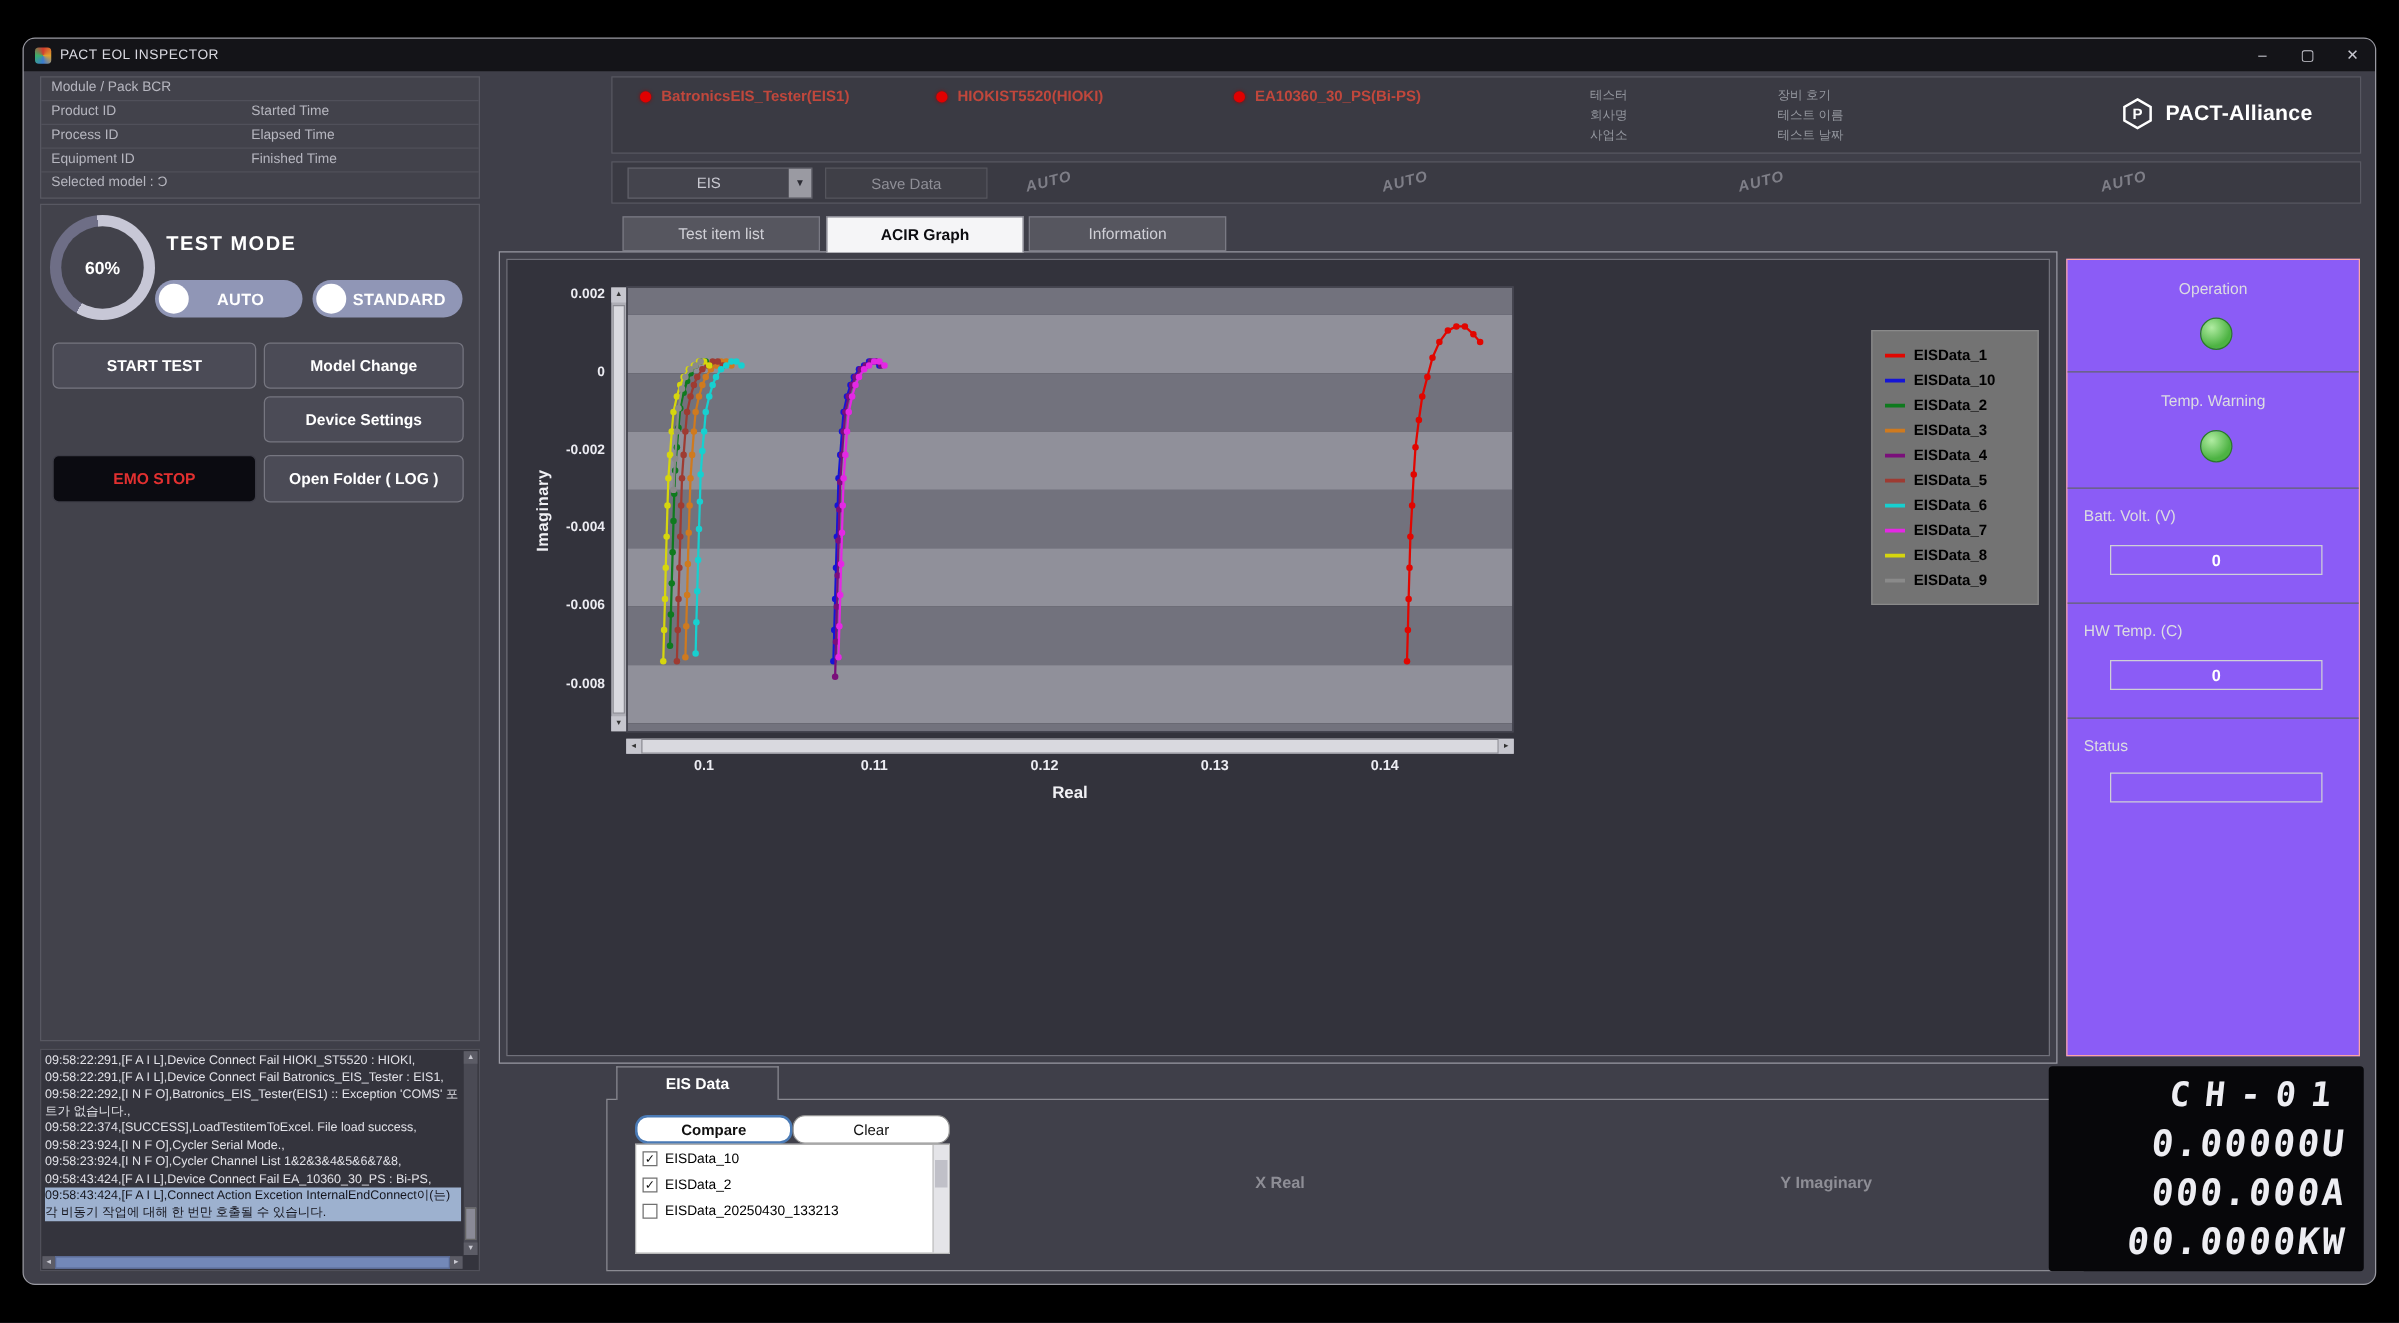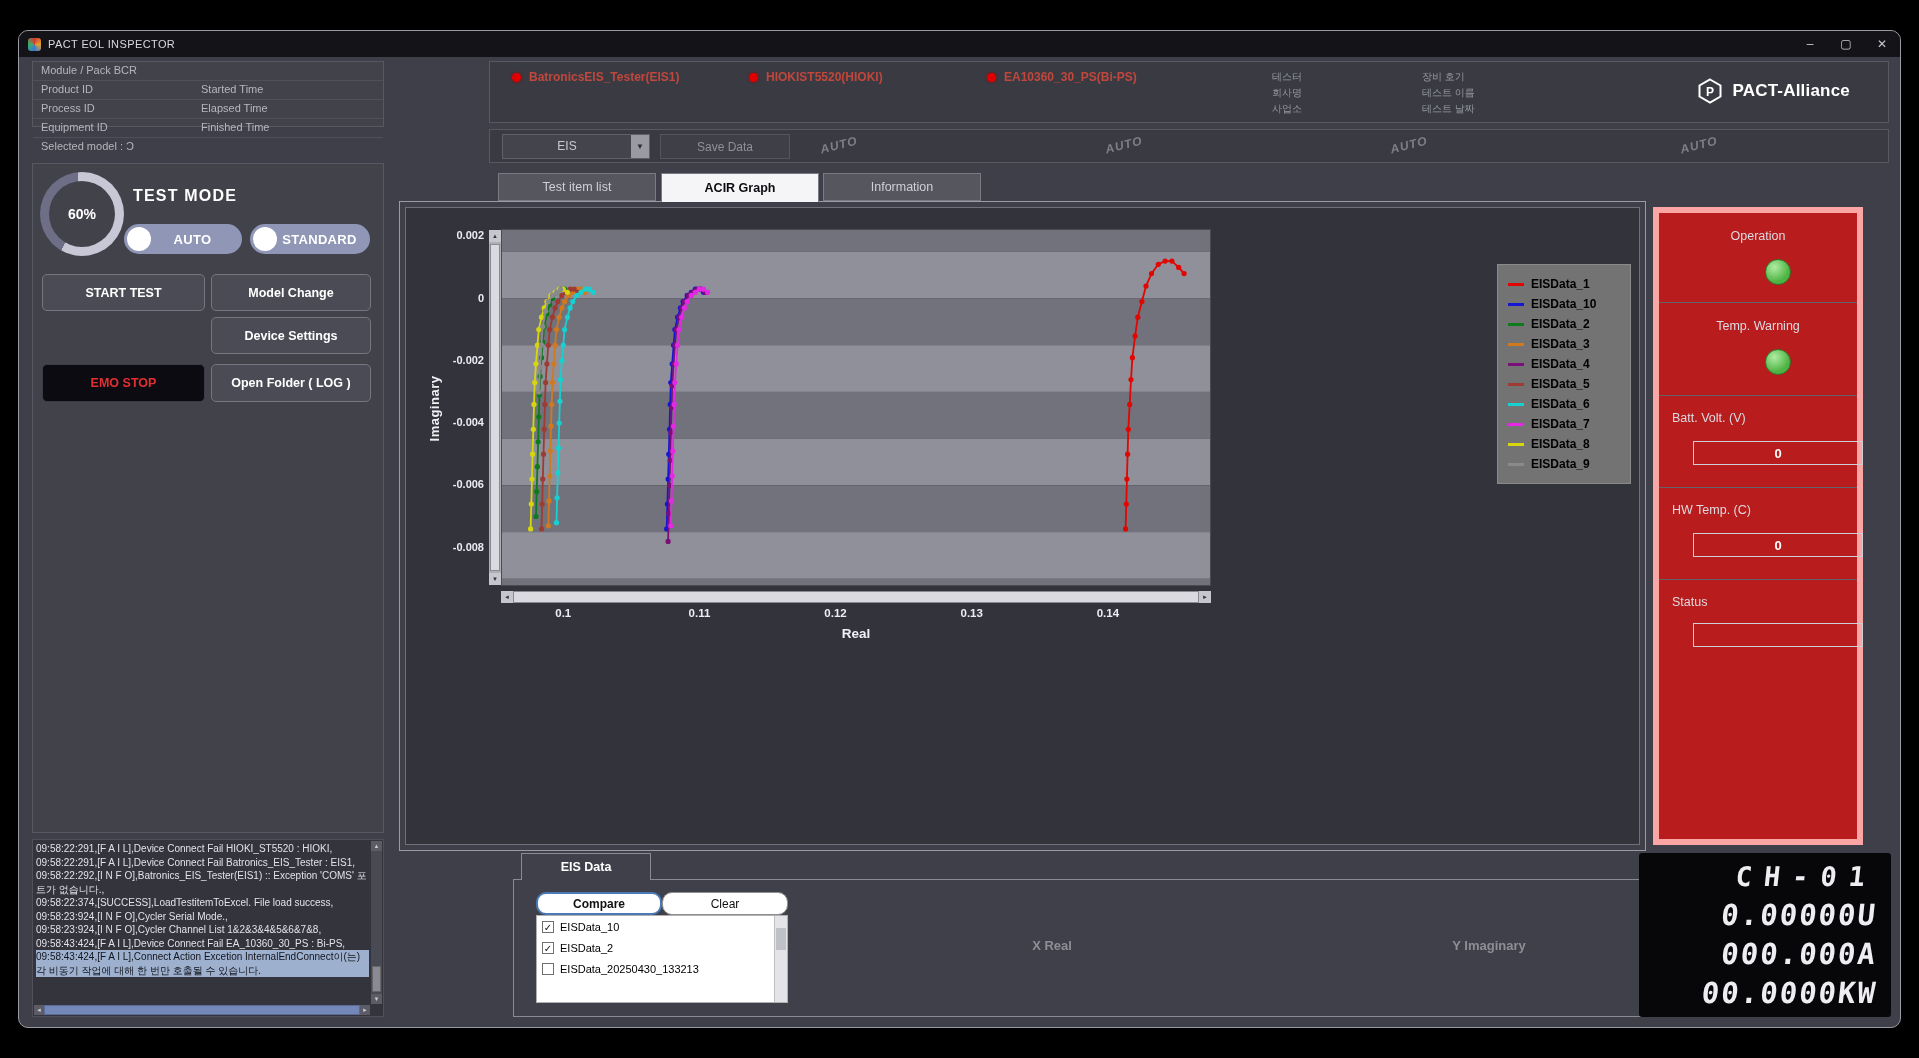--- a/index.html
+++ b/index.html
@@ -80,31 +80,31 @@
     color:#f0f0f4;font-weight:bold;font-size:13px;letter-spacing:.5px;}
   .xlabel{position:absolute;left:96px;top:418px;width:708px;text-align:center;color:#f0f0f4;font-weight:bold;font-size:13.5px;}
   .ytick{position:absolute;left:18px;width:60px;text-align:right;font-size:11px;font-weight:bold;color:#ececf2;}
   .xtick{position:absolute;top:399px;width:60px;text-align:center;font-size:11.5px;font-weight:bold;color:#ececf2;}
   .legend{position:absolute;left:1091px;top:56px;width:134px;background:#737373;border:1px solid #8a8a8a;
     padding:9px 10px;box-sizing:border-box;}
   .legend-row{display:flex;align-items:center;height:20px;gap:7px;}
   .legend-swatch{width:16px;height:3px;flex:0 0 auto;}
   .legend-text{font-size:12px;font-weight:bold;color:#000;}
   
-  .status-panel{position:absolute;left:1634px;top:176px;width:210px;height:638px;background:#b91c1c;
-    border:6px solid #fca5a5;box-sizing:border-box;}
+  .status-panel{position:absolute;left:1634px;top:176px;width:235px;height:638px;background:#8b5cf6;
+    border:1px solid #fca5a5;box-sizing:border-box;}
   .sp-sep{position:absolute;left:0;right:0;height:1px;background:#63636d;}
   .sp-label-c{position:absolute;left:0;right:0;text-align:center;color:#dcdce2;font-size:12.5px;}
   .sp-label-l{position:absolute;left:13px;color:#dcdce2;font-size:12.5px;}
   .lamp{position:absolute;left:106px;width:26px;height:26px;border-radius:50%;
     background:radial-gradient(circle at 35% 30%,#b0eca2,#4db343 65%);border:1px solid #2a7a2a;box-sizing:border-box;}
   .sp-field{position:absolute;left:34px;width:170px;height:24px;border:1px solid #cfcfd7;color:#fff;
     font-weight:bold;font-size:13px;display:flex;align-items:center;justify-content:center;box-sizing:border-box;}
   
-  .eis-panel{position:absolute;left:494px;top:822px;width:1142px;height:164px;}
+  .eis-panel{position:absolute;left:466px;top:822px;width:1142px;height:164px;padding-left:40px;}
   .eis-tab{position:absolute;left:8px;top:0;width:130px;height:27px;background:#40404a;border:1px solid #8a8a92;
     border-bottom:none;color:#fff;font-weight:bold;font-size:12.5px;display:flex;align-items:center;justify-content:center;
     box-sizing:border-box;z-index:2;cursor:pointer;}
   .eis-box{position:absolute;left:0;top:26px;right:0;bottom:0;background:#40404a;border:1px solid #8a8a92;box-sizing:border-box;}
   .eis-btn{position:absolute;top:12px;width:126px;height:23px;background:#fff;color:#111;font-size:12px;font-weight:bold;
     display:flex;align-items:center;justify-content:center;box-sizing:border-box;cursor:pointer;border-radius:10px;}
   .eis-btn.compare{left:22px;border:2px solid #4a7ab5;}
   .eis-btn.clear{left:148px;border:1px solid #909090;font-weight:normal;}
   .eis-list-wrap{position:absolute;left:22px;top:35px;width:252px;height:88px;background:#fff;border:1px solid #b0b0b0;box-sizing:border-box;}
   .eis-list{position:absolute;left:0;top:0;right:13px;bottom:0;overflow:hidden;}
@@ -129,21 +129,21 @@
   <div class="titlebar">
     <div class="app-icon"></div>
     <div class="app-title">PACT EOL INSPECTOR</div>
     <div class="win-ctrls">
       <div class="win-btn">–</div>
       <div class="win-btn">▢</div>
       <div class="win-btn">✕</div>
     </div>
   </div>
 
-  <div class="panel" style="left:13px;top:30px;width:352px;height:66px;">
+  <div class="panel" style="left:13px;top:30px;width:352px;height:98px;">
     <div class="info-row"><span>Module / Pack BCR</span></div>
     <div class="info-row"><span>Product ID</span><span class="col2">Started Time</span></div>
     <div class="info-row"><span>Process ID</span><span class="col2">Elapsed Time</span></div>
     <div class="info-row"><span>Equipment ID</span><span class="col2">Finished Time</span></div>
     <div class="info-row"><span>Selected model : Ɔ</span></div>
   </div>
 
   <div class="panel" style="left:470px;top:30px;width:1400px;height:62px;background:#3a3a43;">
     <div class="dev-item" style="left:22px;">
       <span class="dev-dot"></span>

